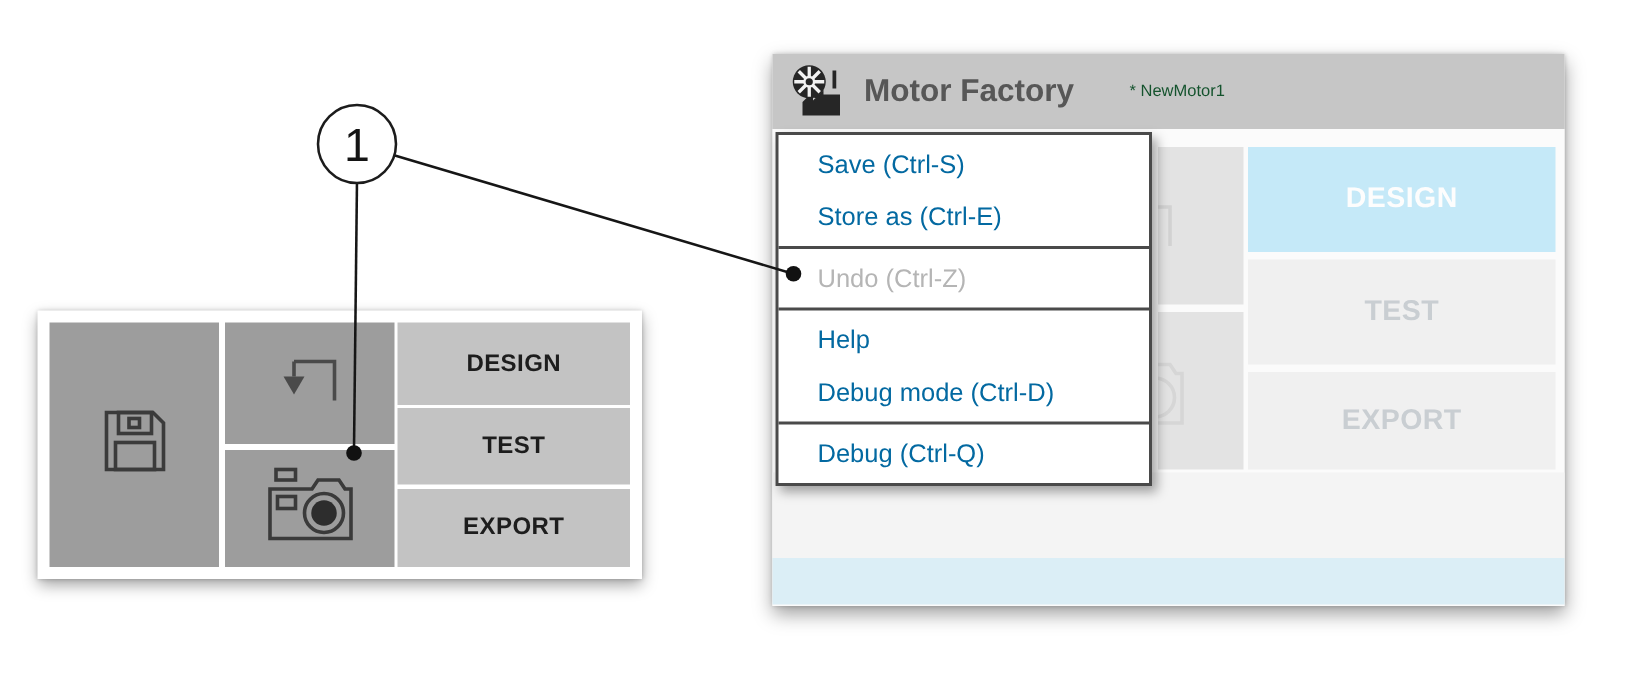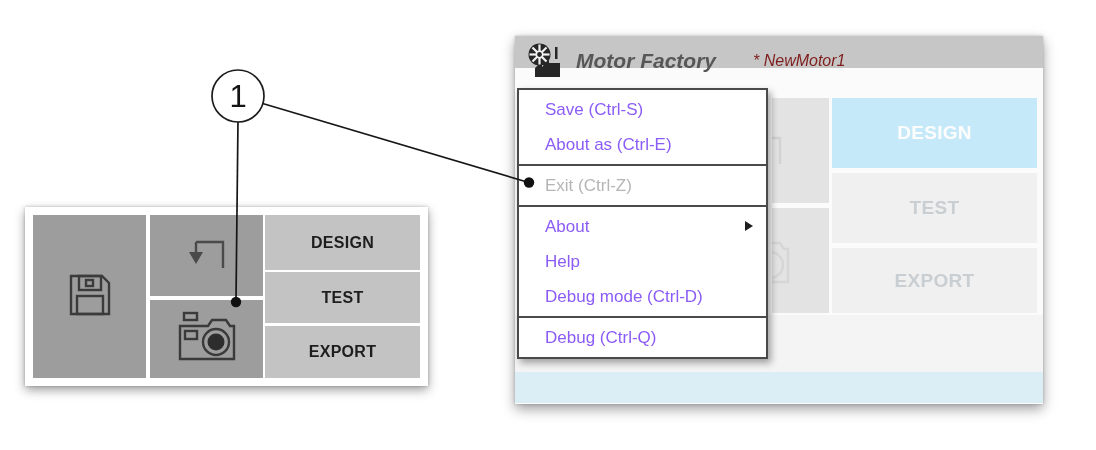--- a/index.html
+++ b/index.html
@@ -15,24 +15,24 @@
   .cell-snap{left:125px;top:93px;width:113px;height:78px;}
   .panel .tab{position:absolute;left:240px;width:155px;display:flex;align-items:center;justify-content:center;
               font-weight:700;font-size:16px;letter-spacing:.3px;color:#1d1d1d;background:#c3c3c3;cursor:default;}
   .tab-design{top:8px;height:55px;background:#29abe2;color:#fff;}
   .tab-test{top:65px;height:51px;}
   .tab-export{top:119px;height:52px;}
 
   
   .window{position:absolute;left:515px;top:36px;width:528px;height:368px;background:#fbfbfb;
           box-shadow:0 5px 12px rgba(0,0,0,.38),0 0 3px rgba(0,0,0,.2);}
-  .header{position:absolute;left:0;top:0;right:0;height:32px;background:#c6c6c6;font-style:italic;}
+  .header{position:absolute;left:0;top:0;right:0;height:50px;background:#c6c6c6;}
   .logo{position:absolute;left:11px;top:5px;}
   .app-title{position:absolute;left:61px;top:0;line-height:50px;font-size:21px;font-weight:700;color:#575757;}
-  .doc-title{position:absolute;left:238px;top:0;line-height:50px;font-size:16px;color:#7f1d1d;}
+  .doc-title{position:absolute;left:238px;top:0;line-height:50px;font-size:11px;color:#14532d;}
 
   .content{position:absolute;left:0;top:50px;right:0;bottom:0;background:#fbfbfb;}
 
   
   .bg-cell{position:absolute;background:#e3e3e3;overflow:hidden;}
   .bg-cell-a{left:257px;top:12px;width:57px;height:105px;}
   .bg-cell-b{left:257px;top:122px;width:57px;height:105px;}
   .bg-cell svg{position:absolute;}
   .bg-tab{position:absolute;left:317px;width:205px;display:flex;align-items:center;justify-content:center;
           font-weight:700;font-size:19px;letter-spacing:.3px;background:#f0f0f0;color:#c9ced2;}
@@ -40,21 +40,21 @@
   .bg-test{top:87px;height:70px;}
   .bg-export{top:162px;height:65px;}
   .band-gray{position:absolute;left:0;right:0;top:229px;height:57px;background:#f4f4f4;}
   .band-blue{position:absolute;left:0;right:0;top:286px;height:31px;background:#dbeef6;}
 
   
   .menu{position:absolute;left:2px;top:2px;width:247px;background:#fff;border:2px solid #4a4a4a;
         box-shadow:3px 4px 7px rgba(0,0,0,.35);z-index:10;}
   .msec{padding:2px 0;}
   .msec + .msec{border-top:2px solid #4a4a4a;}
-  .mitem{position:relative;height:35px;line-height:35px;padding-left:26px;font-size:17px;color:#8b5cf6;cursor:default;}
+  .mitem{position:relative;height:35px;line-height:35px;padding-left:26px;font-size:17px;color:#0369a1;cursor:default;}
   .mitem.disabled{color:#b5b5b5;}
   .submenu-arrow{position:absolute;right:13px;top:12px;width:0;height:0;
                  border-left:8px solid #1f1f1f;border-top:5px solid transparent;border-bottom:5px solid transparent;}
 
   
   .overlay{position:absolute;left:0;top:0;z-index:60;pointer-events:none;}
 </style>
 </head>
 <body>
 
@@ -138,30 +138,26 @@
       </div>
       <div class="bg-tab bg-design">DESIGN</div>
       <div class="bg-tab bg-test">TEST</div>
       <div class="bg-tab bg-export">EXPORT</div>
       <div class="band-gray"></div>
       <div class="band-blue"></div>
 
       <div class="menu">
         <div class="msec">
           <div class="mitem">Save (Ctrl-S)</div>
-          <div class="mitem">About as (Ctrl-E)</div>
+          <div class="mitem">Store as (Ctrl-E)</div>
         </div>
         <div class="msec">
-          <div class="mitem disabled">Exit (Ctrl-Z)</div>
+          <div class="mitem disabled">Undo (Ctrl-Z)</div>
         </div>
         <div class="msec">
-          <div class="mitem">
-            <span>About</span>
-            <span class="submenu-arrow"></span>
-          </div>
           <div class="mitem">Help</div>
           <div class="mitem">Debug mode (Ctrl-D)</div>
         </div>
         <div class="msec">
           <div class="mitem">Debug (Ctrl-Q)</div>
         </div>
       </div>
     </div>
   </div>
 

